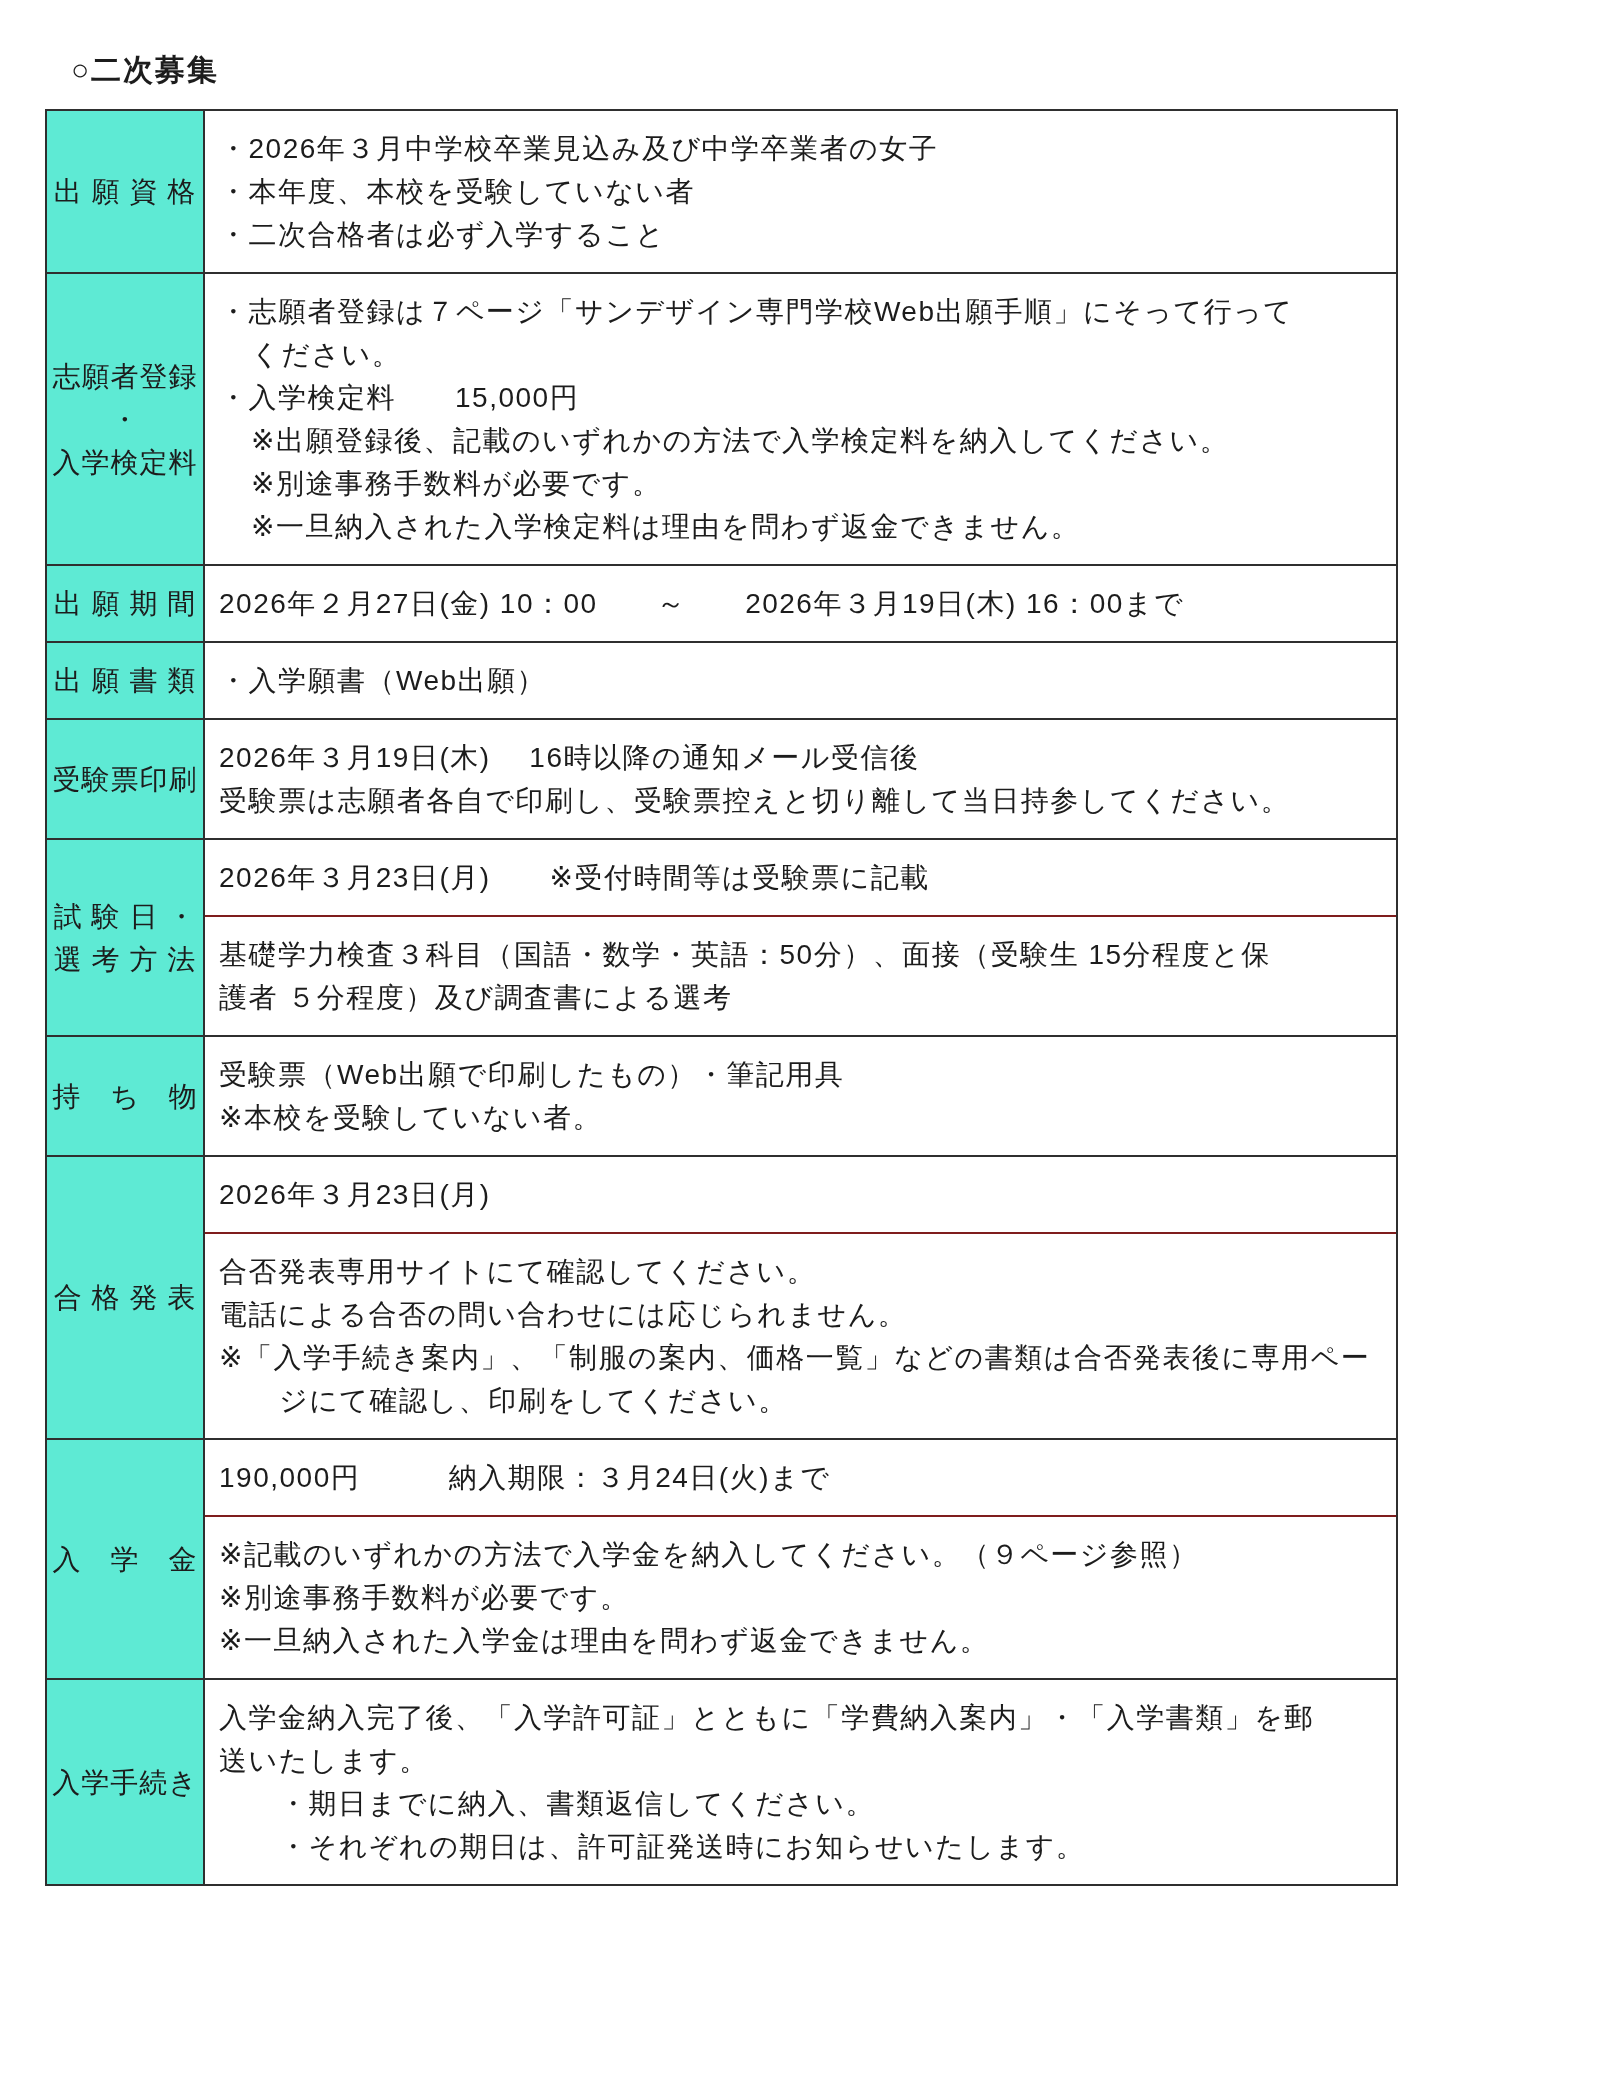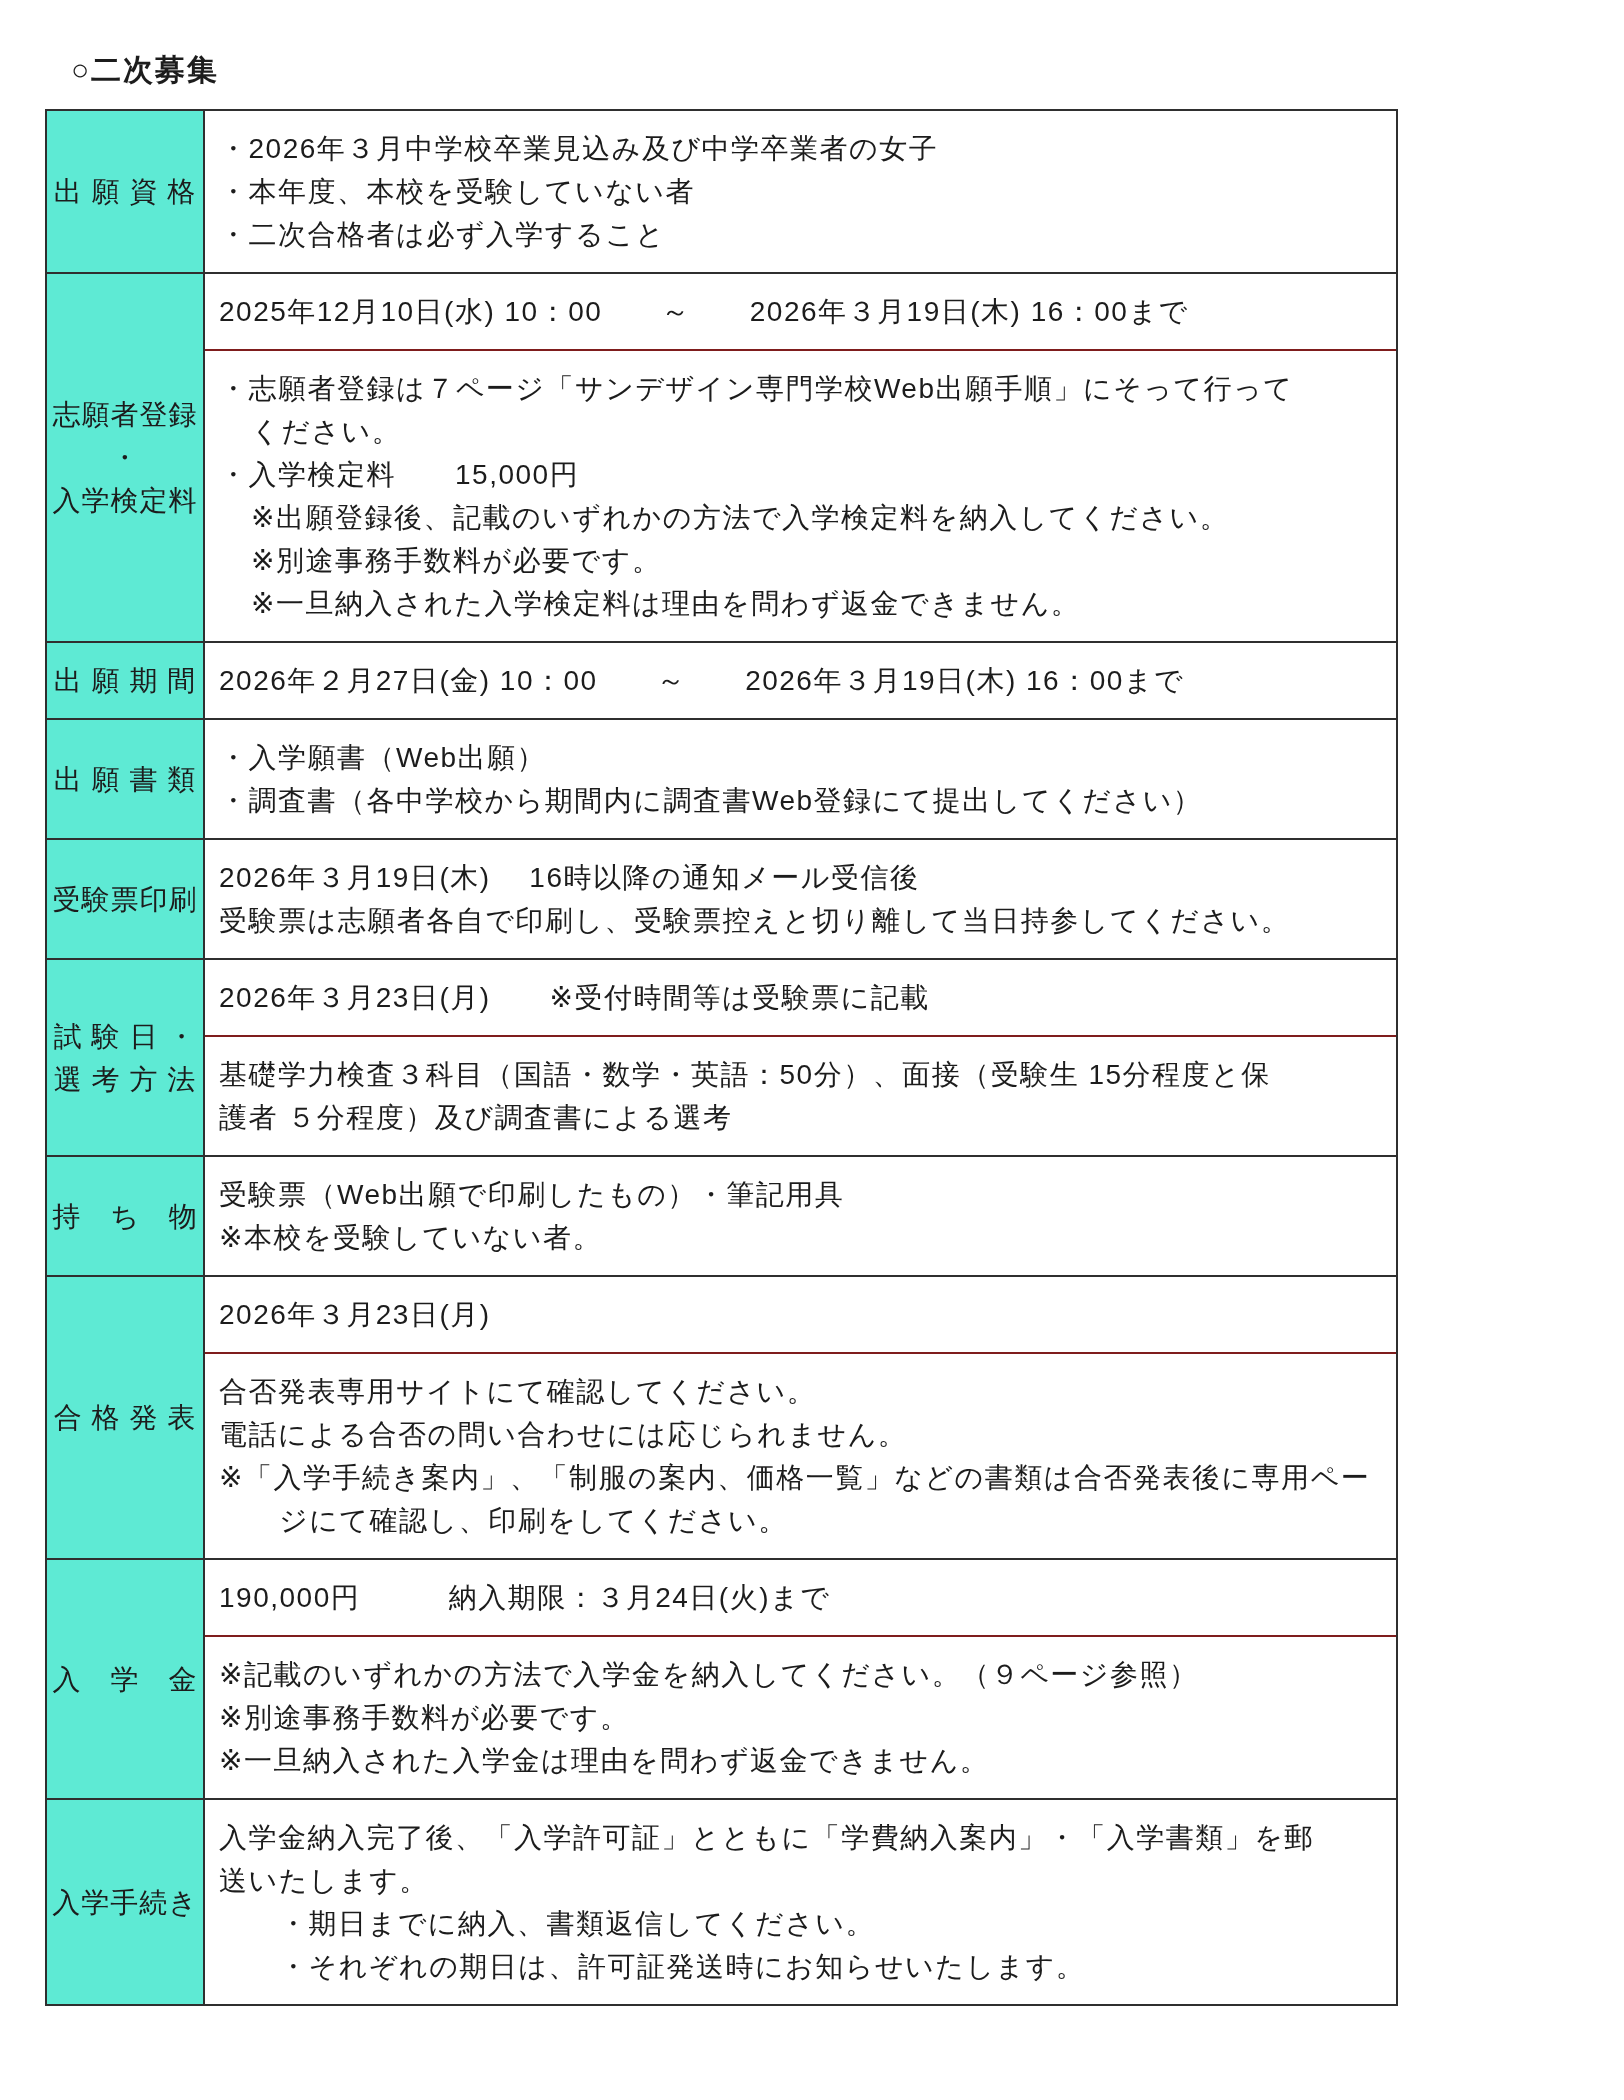--- a/index.html
+++ b/index.html
@@ -89,23 +89,20 @@
     </div>
 
     <div class="trow">
       <div class="th">
         <div class="th-line">志願者登録</div>
         <div class="th-line">・</div>
         <div class="th-line">入学検定料</div>
       </div>
       <div class="tcells">
         <div class="tcell">
-          <div class="line">2025年12月10日(水) 10：00　　～　　2026年３月19日(木) 16：00まで</div>
-        </div>
-        <div class="tcell">
           <div class="line">・志願者登録は７ページ「サンデザイン専門学校Web出願手順」にそって行って</div>
           <div class="line ind1">ください。</div>
           <div class="line">・入学検定料　　15,000円</div>
           <div class="line ind1">※出願登録後、記載のいずれかの方法で入学検定料を納入してください。</div>
           <div class="line ind1">※別途事務手数料が必要です。</div>
           <div class="line ind1">※一旦納入された入学検定料は理由を問わず返金できません。</div>
         </div>
       </div>
     </div>
 
@@ -120,21 +117,20 @@
       </div>
     </div>
 
     <div class="trow">
       <div class="th">
         <div class="th-line">出 願 書 類</div>
       </div>
       <div class="tcells">
         <div class="tcell">
           <div class="line">・入学願書（Web出願）</div>
-          <div class="line">・調査書（各中学校から期間内に調査書Web登録にて提出してください）</div>
         </div>
       </div>
     </div>
 
     <div class="trow">
       <div class="th">
         <div class="th-line">受験票印刷</div>
       </div>
       <div class="tcells">
         <div class="tcell">

